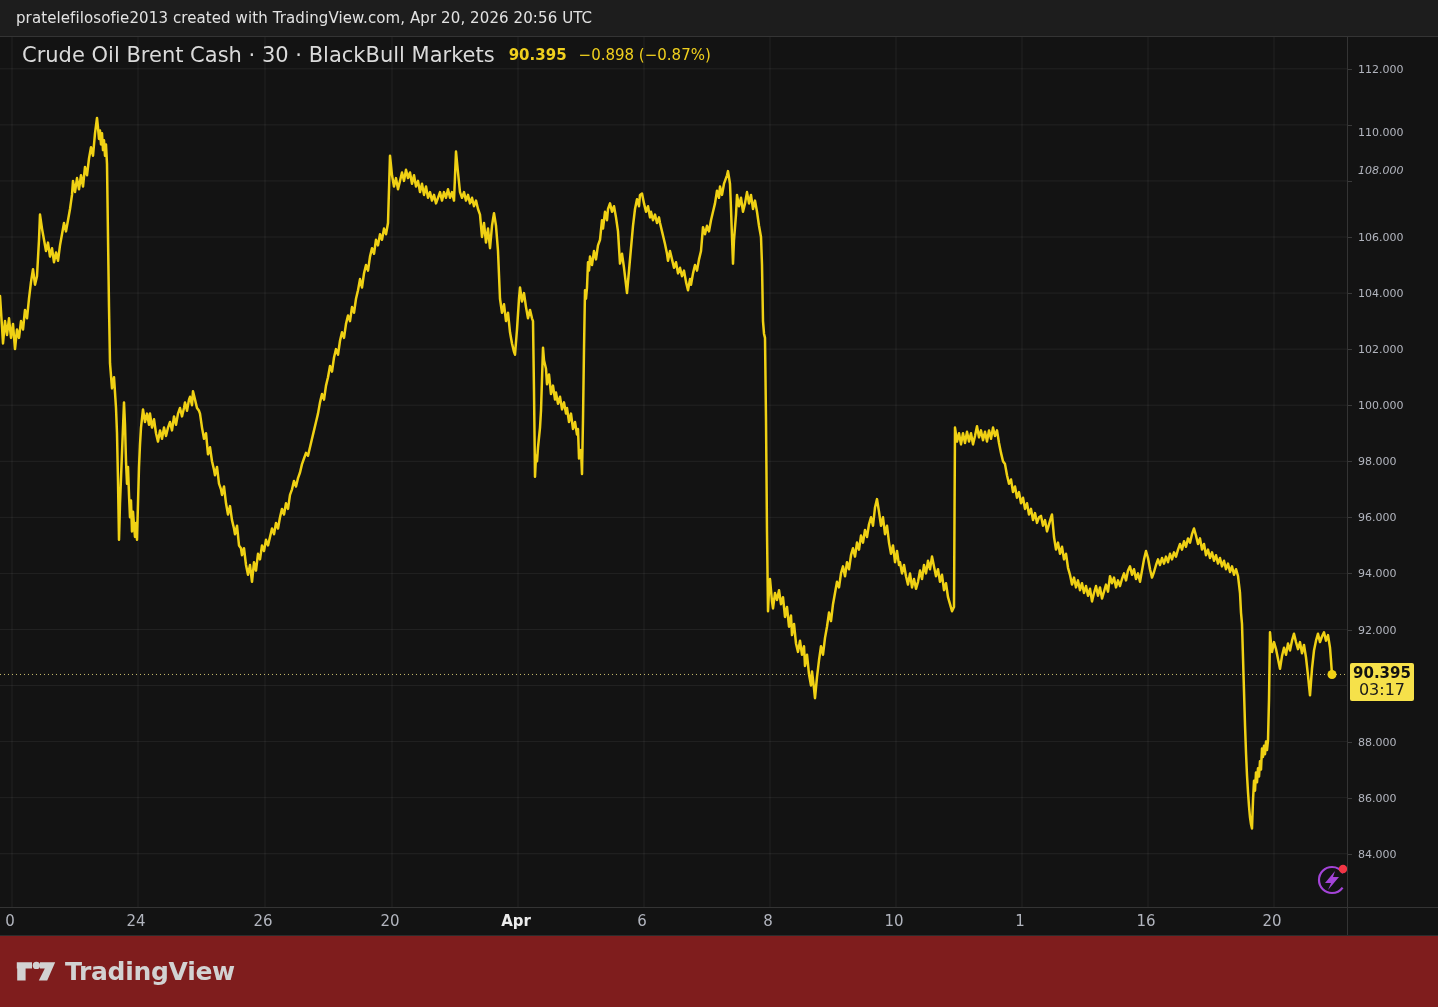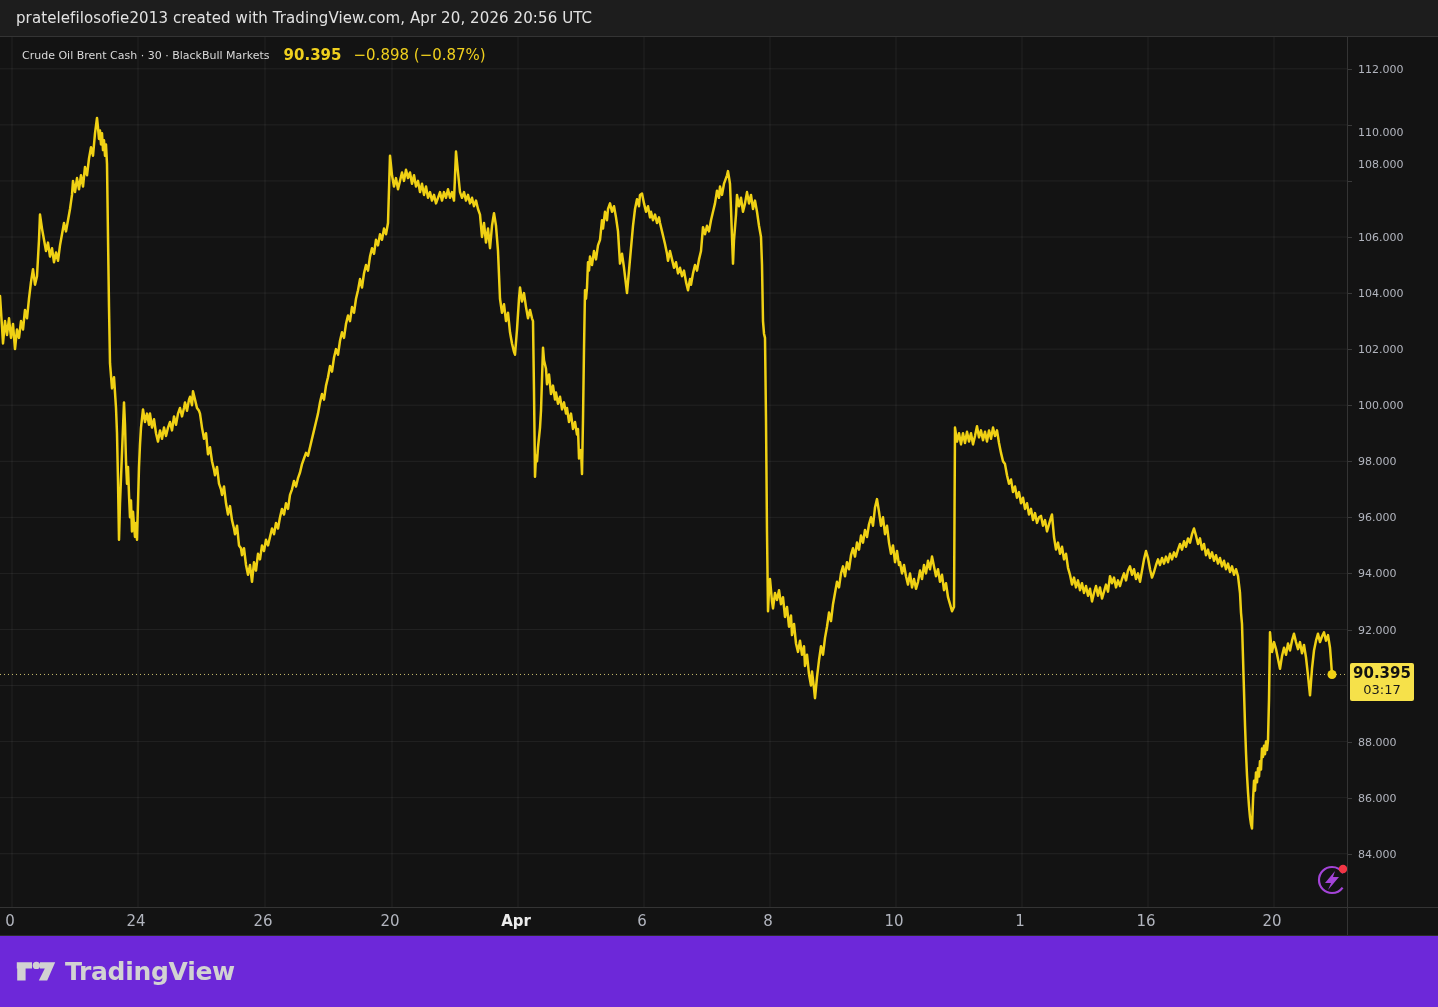--- a/index.html
+++ b/index.html
@@ -12,46 +12,46 @@
   #topbar { left:0; top:0; width:1438px; height:36px; background:#1d1d1d;
             display:flex; align-items:center; padding-left:16px; }
   #topbar span { color:#e2e2e2; font-size:15px; letter-spacing:.1px; }
 
   
   #pane { left:0; top:36px; width:1347px; height:871px; background:#131313; overflow:hidden; }
   #pane svg { position:absolute; left:0; top:0; }
 
   
   #legend { left:22px; top:9px; height:20px; display:flex; align-items:center; white-space:nowrap; z-index:5; }
-  #legend .t  { color:#dadada; font-size:11px; }
+  #legend .t  { color:#dadada; font-size:21px; }
   #legend .px { color:#f0d01e; font-size:15px; font-weight:600; margin-left:14px; }
   #legend .ch { color:#f0d01e; font-size:15px; margin-left:12px; font-weight:400; }
 
   
   #price-scale { left:1347px; top:36px; width:91px; height:871px; background:#131313; }
   .ylab { position:absolute; left:11px; transform:translateY(-50%); color:#b2b5be;
           font-size:11px; white-space:nowrap; }
   .ytick { position:absolute; left:0; width:5px; height:1px; background:#3a3a3a; }
 
   
   #price-tag { position:absolute; left:3px; width:64px; background:#f6e14a;
                border-radius:2px; text-align:center; padding:2px 0 3px; z-index:6; }
   #price-tag .p { color:#111; font-size:15px; font-weight:700; line-height:17px; }
-  #price-tag .c { color:#1a1a1a; font-size:13px; line-height:16px; }
+  #price-tag .c { color:#1a1a1a; font-size:16px; line-height:16px; }
 
   
   #time-scale { left:0; top:907px; width:1347px; height:28px; background:#131313; }
   .xlab { position:absolute; top:50%; transform:translate(-50%,-50%); color:#b2b5be; font-size:15px; }
   .xlab.bold { color:#ececec; font-weight:700; }
 
   
   .hline, .vline { background:#343434; z-index:4; }
 
   
-  #bottombar { left:0; top:935px; width:1438px; height:72px; background:#6d28d9;
+  #bottombar { left:0; top:935px; width:1438px; height:72px; background:#7f1d1d;
                display:flex; align-items:center; padding-left:16px; }
   #bottombar .word { color:#d2d2d2; font-size:25px; font-weight:700; margin-left:9px; letter-spacing:-0.3px; }
 
   
   #status-icon { position:absolute; left:1314px; top:824px; width:38px; height:38px; z-index:6; }
 </style>
 </head>
 <body>
 
 <div id="stage">
@@ -109,21 +109,21 @@
   <div id="price-scale" class="abs">
     <div id="price-tag" style="top: 627.462px;">
       <div class="p">90.395</div>
       <div class="c">03:17</div>
     </div>
   <div class="ytick" style="top: 32.8px;"></div>
       <div class="ylab" style="top: 32.8px;">112.000</div>
       <div class="ytick" style="top: 88.9px;"></div>
       <div class="ylab" style="top: 96px; text-align: center;">110.000</div>
       <div class="ytick" style="top: 144.9px;"></div>
-      <div class="ylab" style="top: 128px;">108.000</div>
+      <div class="ylab" style="top: 134px; font-style: italic;">108.000</div>
       <div class="ytick" style="top: 201px;"></div>
       <div class="ylab" style="top: 201px;">106.000</div>
       <div class="ytick" style="top: 257.1px;"></div>
       <div class="ylab" style="top: 257.1px;">104.000</div>
       <div class="ytick" style="top: 313.1px;"></div>
       <div class="ylab" style="top: 313.1px;">102.000</div>
       <div class="ytick" style="top: 369.2px;"></div>
       <div class="ylab" style="top: 369.2px;">100.000</div>
       <div class="ytick" style="top: 425.3px;"></div>
       <div class="ylab" style="top: 425.3px;">98.000</div>

